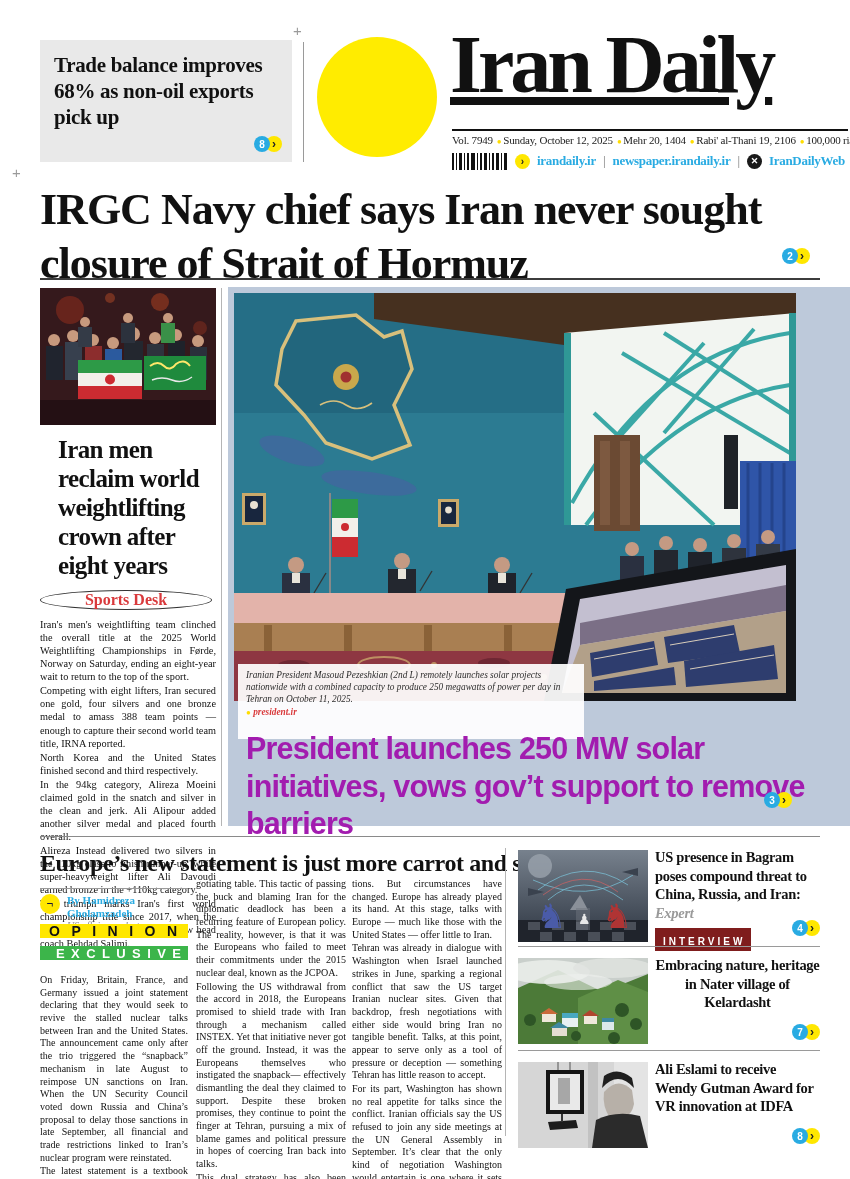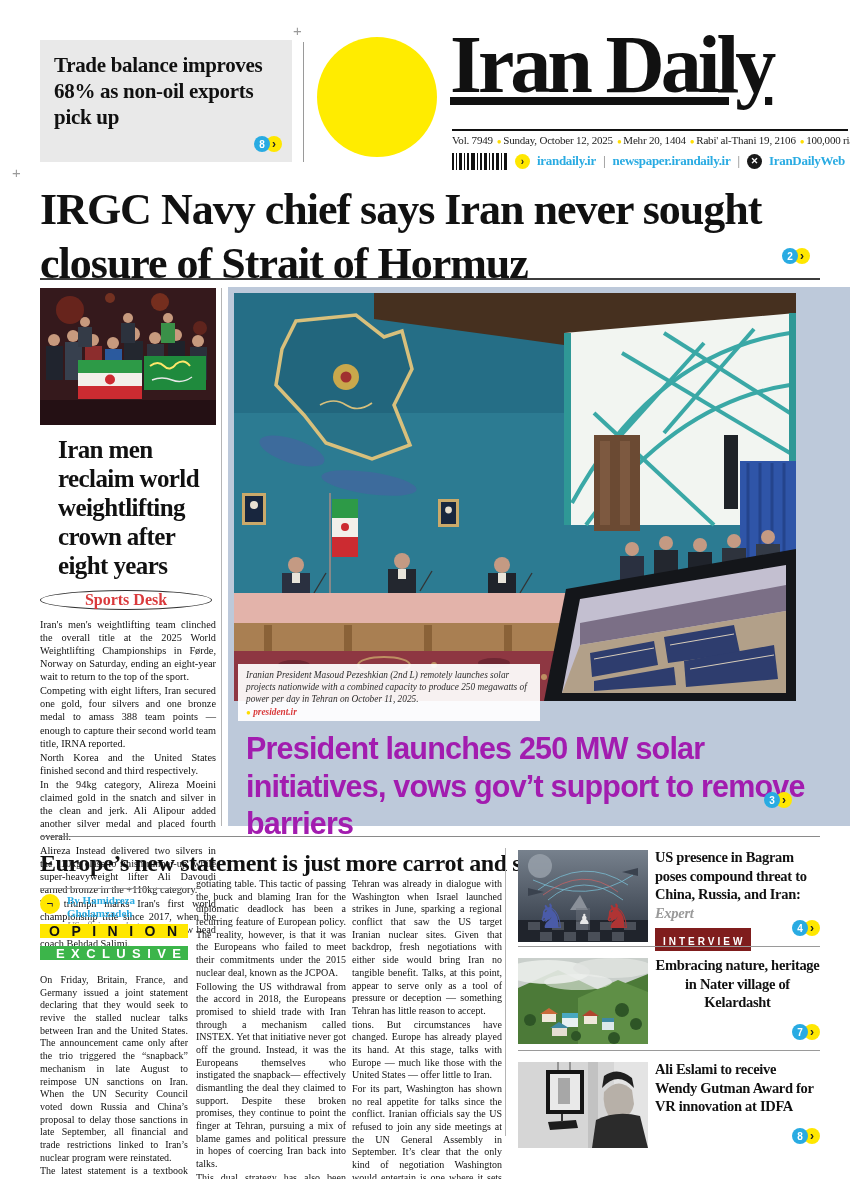--- a/index.html
+++ b/index.html
@@ -39,21 +39,21 @@
   .wl-head { margin-top:10px; font-size:25px; font-weight:bold; line-height:1.16; letter-spacing:-0.6px;margin-left:18px; }
   .desk-pill { margin-top:10px; width:172px; height:20px; border:1px solid #333; border-radius:50%; display:flex; align-items:center; justify-content:center; }
   .desk-pill span { color:#d93a3c; font-weight:bold; font-size:16px; }
   .wl-body { margin-top:8px; font-size:10.3px; line-height:1.27; text-align:justify; }
   .wl-body p + p { margin-top:1px; }
   .mid-divider { left:221px; top:288px; width:1px; height:538px; background:#b5b5b5; }
 
   
   .photo-panel { left:228px; top:287px; width:622px; height:539px; background:#bdc9da; }
   .main-photo { position:absolute; left:6px; top:6px; width:562px; height:408px; display:block; }
-  .caption-box { position:absolute; left:10px; top:377px; width:302px; background:rgba(255,255,255,0.93); padding:5px 8px 4px 8px; }
+  .caption-box { position:absolute; left:10px; top:377px; width:346px; background:rgba(255,255,255,0.93); padding:5px 8px 22px 8px; }
   .caption-box .cap { font-style:italic; font-size:9.3px; line-height:1.3; color:#2c2c2c; }
   .credit-line { margin-top:2px; font-size:9.3px; }
   .credit-dot { color:#ffdd00; font-size:8px; }
   .credit-name { color:#d93a3c; font-style:italic; font-weight:bold; }
   .solar-head { position:absolute; left:18px; top:443px; width:572px; font-family:"Liberation Sans",sans-serif; font-weight:bold; font-size:30.5px; line-height:1.23; letter-spacing:-0.8px; color:#a21caf; }
   .sp-badges { position:absolute; left:536px; top:505px; }
 
   
   .op-rule { left:40px; top:836px; width:780px; height:1px; background:#8a8a8a; }
   .op-head { left:40px; top:850px; width:470px; font-size:24px; font-weight:bold; letter-spacing:-0.4px; white-space:nowrap; }
@@ -413,22 +413,22 @@
   <div class="abs op-col col1">
     <p>On Friday, Britain, France, and Germany issued a joint statement declaring that they would seek to revive the stalled nuclear talks between Iran and the United States. The announcement came only after the trio triggered the “snapback” mechanism in late August to reimpose UN sanctions on Iran. When the UN Security Council voted down Russia and China’s proposal to delay those sanctions in late September, all financial and trade restrictions linked to Iran’s nuclear program were reinstated.</p>
     <p>The latest statement is a textbook example of Europe’s long-standing carrot-and-stick approach toward Iran. On the one hand, the three countries see activating the snapback and turning up the pressure as the “right thing to do,” while on the other, they urge Tehran to return to the ne-</p>
   </div>
   <div class="abs op-col col2">
     <p>gotiating table. This tactic of passing the buck and blaming Iran for the diplomatic deadlock has been a recurring feature of European policy. The reality, however, is that it was the Europeans who failed to meet their commitments under the 2015 nuclear deal, known as the JCPOA.</p>
     <p>Following the US withdrawal from the accord in 2018, the Europeans promised to shield trade with Iran through a mechanism called INSTEX. Yet that initiative never got off the ground. Instead, it was the Europeans themselves who instigated the snapback— effectively dismantling the deal they claimed to support. Despite these broken promises, they continue to point the finger at Tehran, pursuing a mix of blame games and political pressure in hopes of coercing Iran back into talks.</p>
     <p>This dual strategy has also been evident in the joint statement issued on October 6 by the European Union and the Persian Gulf Cooperation Council, which questioned Iran’s sovereignty over the three Persian Gulf islands. The move fits neatly into the broader pattern of political pressure designed to box Iran into negotia-</p>
   </div>
   <div class="abs op-col col3">
+    <p>tions. But circumstances have changed. Europe has already played its hand. At this stage, talks with Europe — much like those with the United States — offer little to Iran.</p>
     <p>Tehran was already in dialogue with Washington when Israel launched strikes in June, sparking a regional conflict that saw the US target Iranian nuclear sites. Given that backdrop, fresh negotiations with either side would bring Iran no tangible benefit. Talks, at this point, appear to serve only as a tool of pressure or deception — something Tehran has little reason to accept.</p>
-    <p>tions. But circumstances have changed. Europe has already played its hand. At this stage, talks with Europe — much like those with the United States — offer little to Iran.</p>
     <p>
       <span>For its part, Washington has shown no real appetite for talks since the conflict. Iranian officials say the US refused to join any side meetings at the UN General Assembly in September. It’s clear that the only kind of negotiation Washington would entertain is one where it sets the terms</span>
       
       
     </p>
   </div>
 
   <div class="abs teaser-divider-v"></div>
 
   <div class="abs teaser" style="top:848px; height:94px;">

